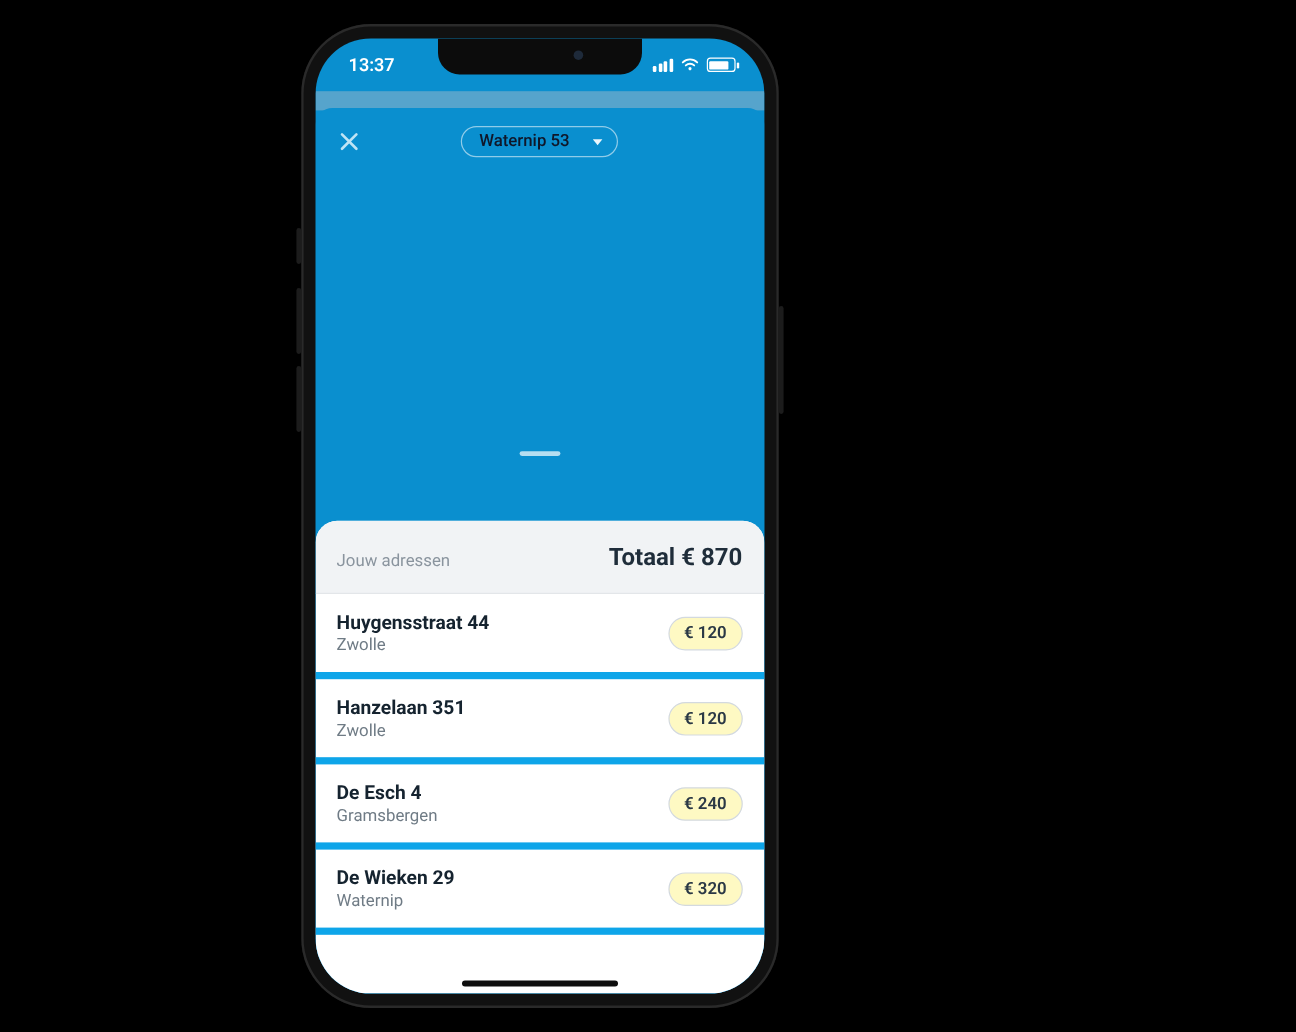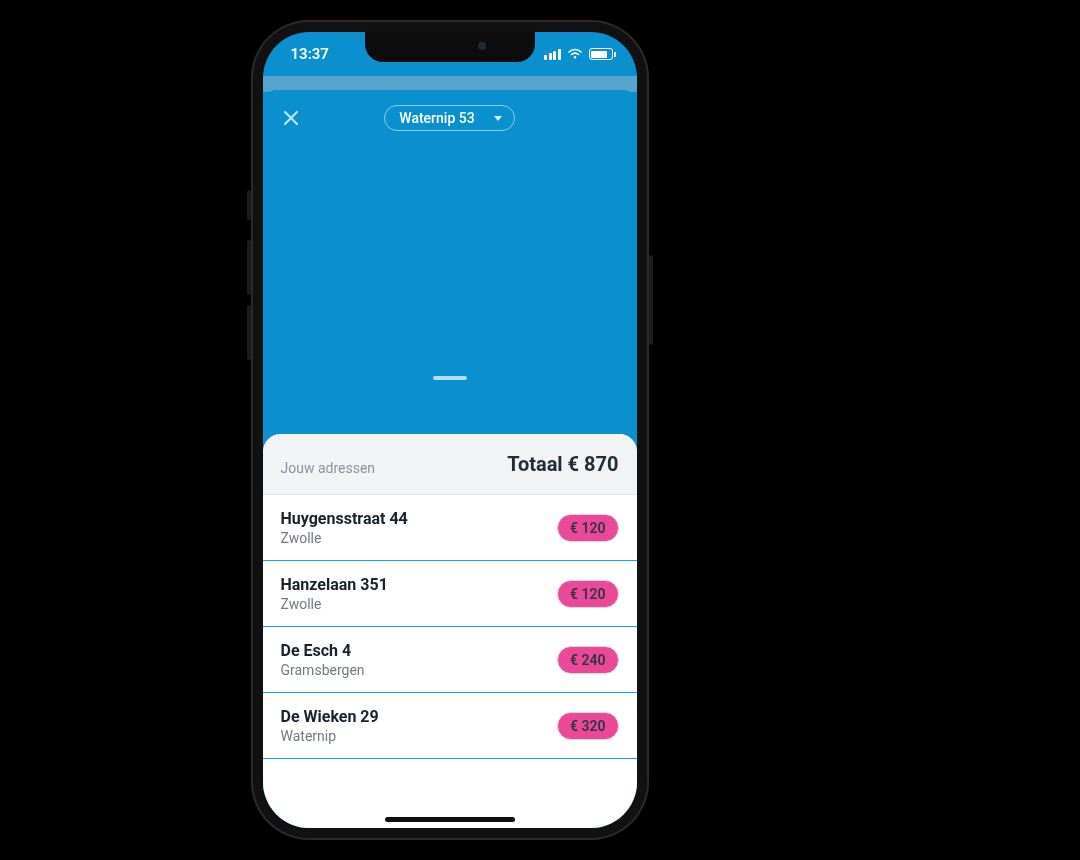--- a/index.html
+++ b/index.html
@@ -142,21 +142,21 @@
     display:flex; align-items:center; justify-content:center;
     cursor:pointer;
   }
   .close-btn svg { stroke:#bfe4f5; }
 
   .pill {
     border:1px solid rgba(255,255,255,0.55);
     border-radius: 16px;
     padding: 4px 12px 4px 14px;
     display:flex; align-items:center; gap:19px;
-    color:#ffffff;
+    color:#0f172a;
     font-size:14px;
     font-weight:500;
     cursor:pointer;
   }
   .pill .chev { width:0;height:0;border-left:4px solid transparent;border-right:4px solid transparent;border-top:5px solid #eaf6fc; }
 
   .blue-fill {
     height: 230px;
   }
 
@@ -192,21 +192,21 @@
   }
   .panel-header .total {
     color:#1f2d3a;
     font-size:20px;
     font-weight:700;
   }
 
   .list { flex:1; overflow:hidden; }
   .row {
     padding: 14px 18px 14px 18px;
-    border-bottom:1px solid #0ea5e9;
+    border-bottom:6px solid #0ea5e9;
     display:flex;
     align-items:center;
     justify-content:space-between;
     gap:20px;
   }
   .row .left { display:flex; flex-direction:column; }
   .row .title {
     font-size:16px;
     font-weight:700;
     color:#15232f;
@@ -218,21 +218,21 @@
   }
   .badge {
     border:1px solid #d3d9df;
     border-radius: 16px;
     padding: 5px 12px;
     font-size:14px;
     font-weight:600;
     color:#2a3845;
     white-space:nowrap;
     display:flex; align-items:center; gap:6px;
-    background:#ec4899;
+    background:#fef9c3;
   }
   .badge.active {
     background:#0a9cea;
     border-color:#0a9cea;
     color:#fff;
   }
   .check-circle {
     width:16px;height:16px;border-radius:50%;
     background:#fff;
     display:flex;align-items:center;justify-content:center;

